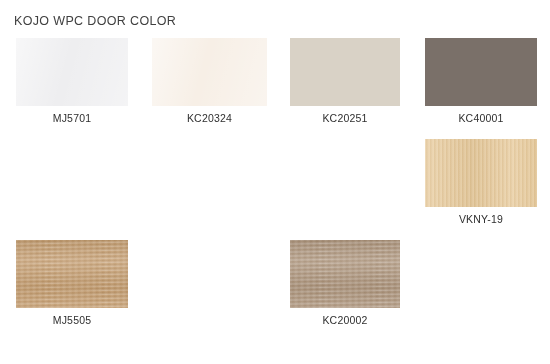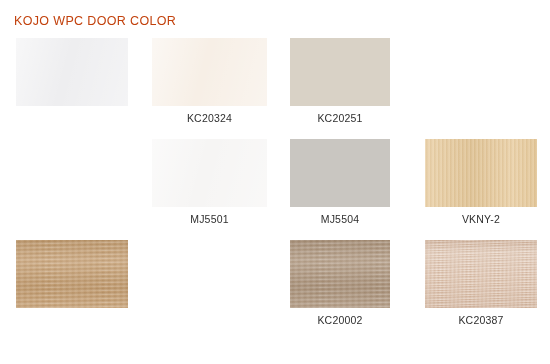--- a/index.html
+++ b/index.html
@@ -21,42 +21,42 @@
     width: 550px;
     height: 364px;
     background: #ffffff;
   }
   .page-title {
     position: absolute;
     left: 14px;
     top: 14px;
     font-size: 12.5px;
     letter-spacing: 0.35px;
-    color: #c2410c;
+    color: #404040;
     font-family: "Liberation Sans", sans-serif;
     white-space: nowrap;
   }
   .grid {
     position: absolute;
     left: 0;
     top: 38px;
     width: 550px;
   }
   .row {
     position: relative;
     height: 101px;
   }
   .cell {
     position: absolute;
     top: 0;
     width: 112px;
   }
   .cell.c0 { left: 16px; width: 112px; }
   .cell.c1 { left: 152px; width: 115px; }
-  .cell.c2 { left: 290px; width: 100px; }
+  .cell.c2 { left: 290px; width: 110px; }
   .cell.c3 { left: 425px; width: 112px; }
 
   .swatch {
     position: relative;
     width: 100%;
     height: 68px;
     overflow: hidden;
     background-color: #ffffff;
     box-sizing: border-box;
   }
@@ -153,78 +153,66 @@
   <div class="page-title">KOJO WPC DOOR COLOR</div>
 
   <div class="grid">
 
     <div class="row">
       <div class="cell c0">
         <div class="swatch tex-soft" style="background-color: rgb(238, 238, 240);">
           <div class="shade"></div>
           <div class="grain"></div>
         </div>
+        <div class="caption">MJ5701</div>
       </div>
       <div class="cell c1">
         <div class="swatch tex-soft" style="background-color: rgb(247, 239, 230);">
           <div class="shade"></div>
           <div class="grain"></div>
         </div>
         <div class="caption">KC20324</div>
       </div>
       <div class="cell c2">
         <div class="swatch tex-flat" style="background-color: rgb(217, 210, 198);">
           <div class="shade"></div>
           <div class="grain"></div>
         </div>
         <div class="caption">KC20251</div>
       </div>
+      <div class="cell c3">
+        <div class="swatch tex-flat" style="background-color: rgb(122, 112, 105);">
+          <div class="shade"></div>
+          <div class="grain"></div>
+        </div>
+        <div class="caption">KC40001</div>
+      </div>
     </div>
 
     <div class="row">
-      <div class="cell c1">
-        <div class="swatch tex-soft" style="background-color: rgb(246, 245, 244);">
-          <div class="shade"></div>
-          <div class="grain"></div>
-        </div>
-        <div class="caption">MJ5501</div>
-      </div>
-      <div class="cell c2">
-        <div class="swatch tex-flat" style="background-color: rgb(201, 198, 193);">
-          <div class="shade"></div>
-          <div class="grain"></div>
-        </div>
-        <div class="caption">MJ5504</div>
-      </div>
       <div class="cell c3">
         <div class="swatch tex-vgrain" style="background-color: rgb(230, 199, 149);">
           <div class="shade"></div>
           <div class="grain"></div>
         </div>
-        <div class="caption">VKNY-2</div>
+        <div class="caption">VKNY-19</div>
       </div>
     </div>
 
     <div class="row">
       <div class="cell c0">
         <div class="swatch tex-hgrain" style="background-color: rgb(196, 155, 108);">
           <div class="shade"></div>
           <div class="grain"></div>
         </div>
+        <div class="caption">MJ5505</div>
       </div>
       <div class="cell c2">
         <div class="swatch tex-hgrain" style="background-color: rgb(171, 146, 121);">
           <div class="shade"></div>
           <div class="grain"></div>
         </div>
         <div class="caption">KC20002</div>
       </div>
-      <div class="cell c3">
-        <div class="swatch tex-wood" style="background-color: rgb(221, 193, 171);">
-          <div class="shade"></div>
-          <div class="grain"></div>
-        </div>
-        <div class="caption">KC20387</div>
-      </div>
     </div>
 
   </div>
 </div>
 
 </body></html>

